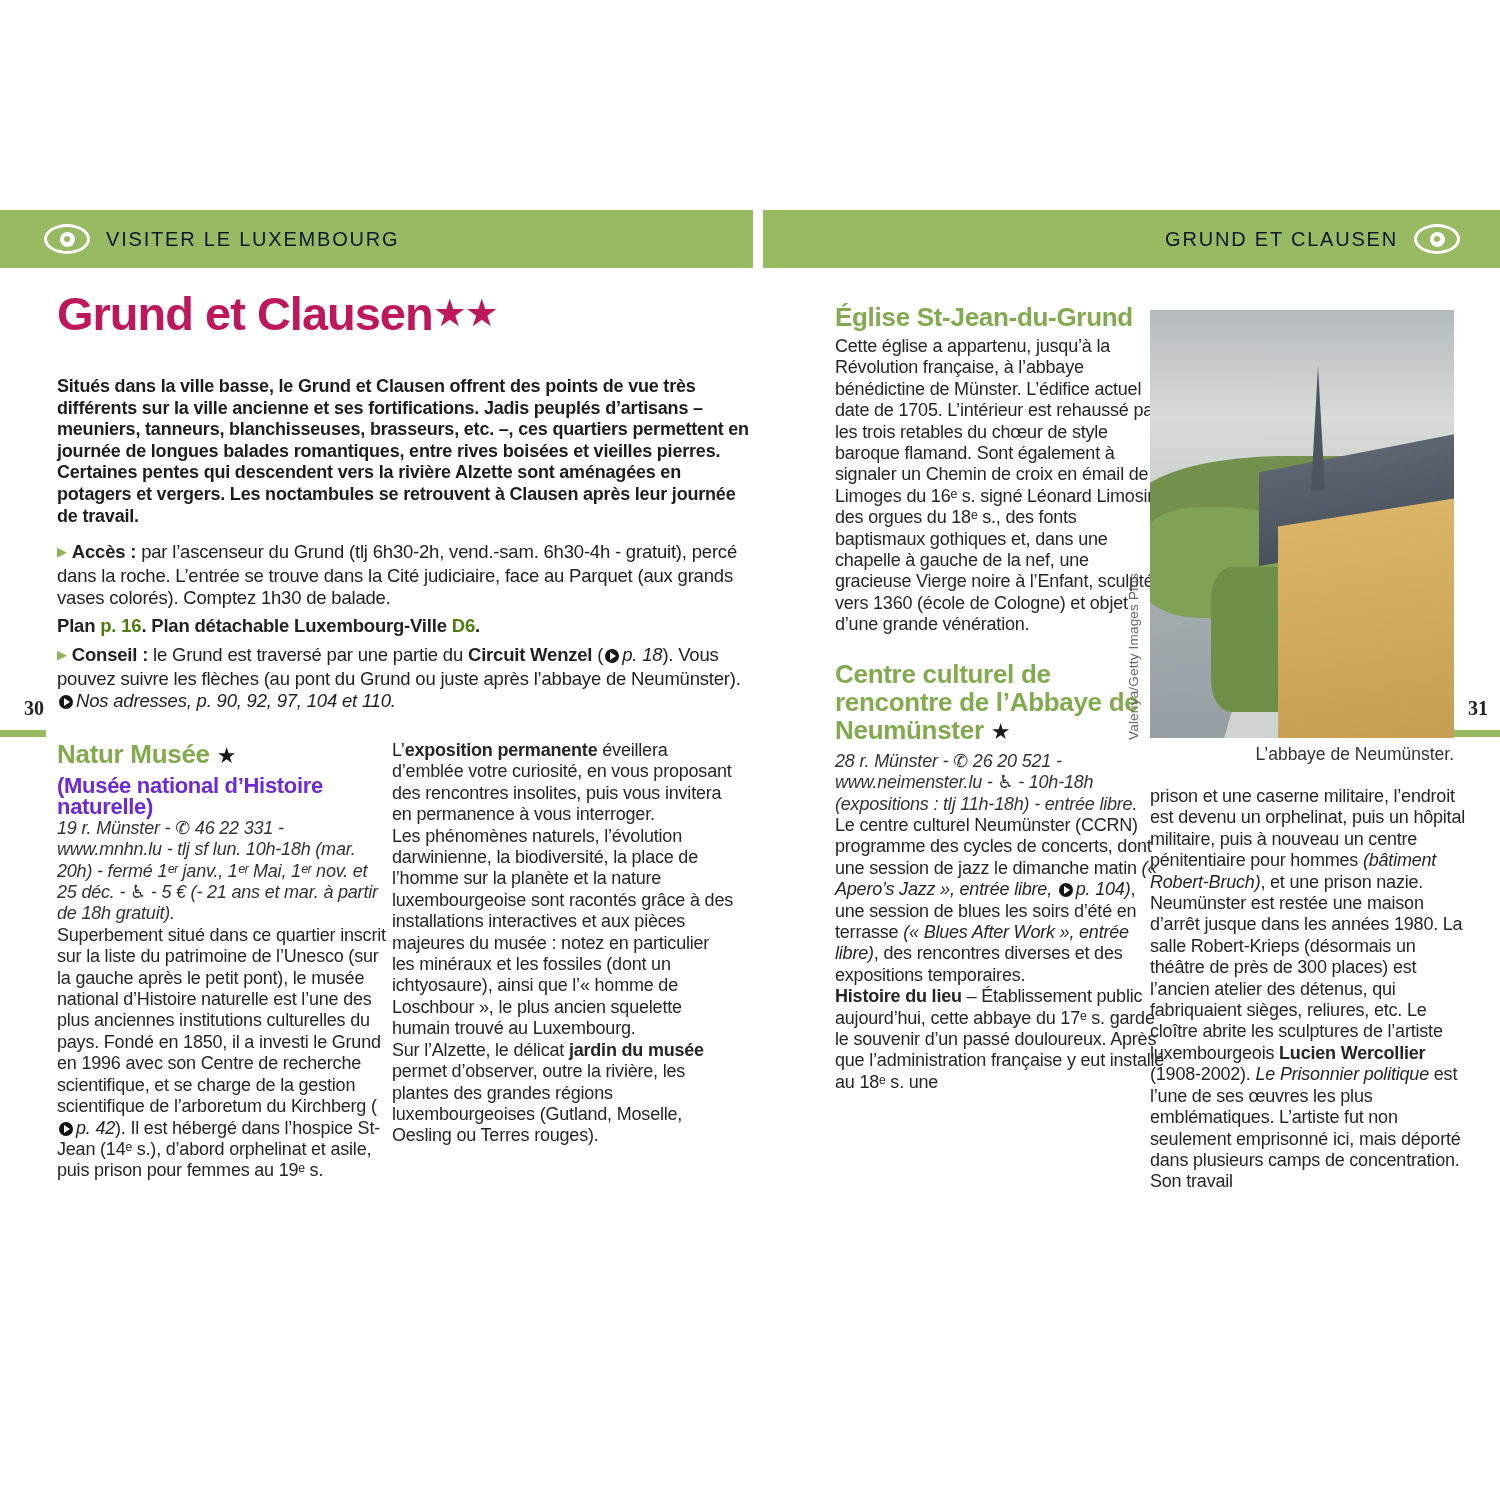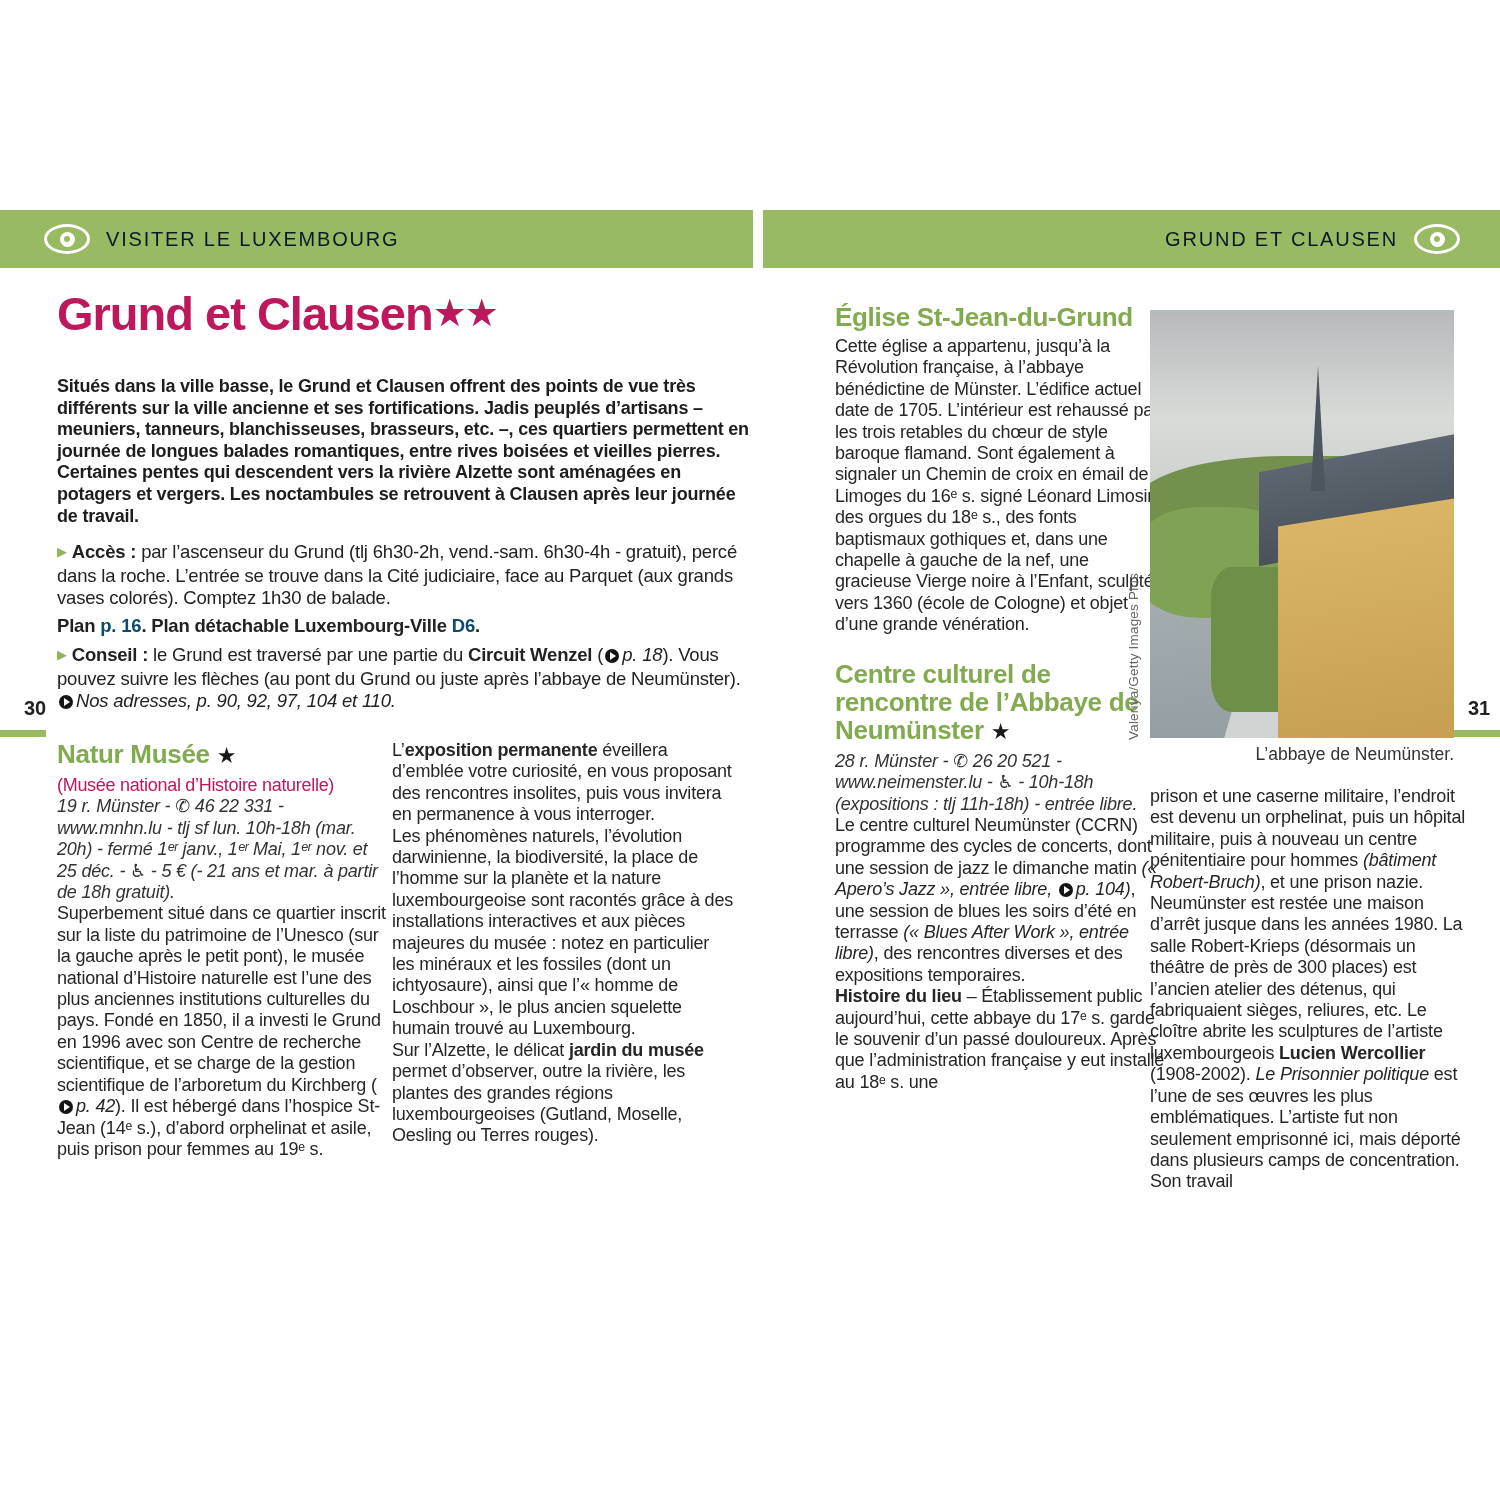--- a/index.html
+++ b/index.html
@@ -26,44 +26,44 @@
          line-height:21.6px;letter-spacing:-0.2px;color:#1d1d1d;}
 
   
   .infoblock{position:absolute;left:57px;top:541px;width:700px;font-size:18.5px;line-height:21.8px;
              letter-spacing:-0.2px;color:#222;}
   .infoblock p{margin:0;}
   .infoblock .mt{margin-top:7px;}
   .tri{display:inline-block;color:#8fb45a;font-size:13px;margin-right:5px;transform:translateY(-2px);}
   .b{font-weight:700;}
   .i{font-style:italic;}
-  .red{color:#0c4a6e;font-weight:700;}
+  .red{color:#4d7c0f;font-weight:700;}
   .see{display:inline-block;width:14px;height:14px;background:#141414;border-radius:50%;
        position:relative;vertical-align:-2px;margin:0 3px 0 2px;}
   .see::after{content:"";position:absolute;left:5px;top:3px;
               border-left:6px solid #fff;border-top:4px solid transparent;border-bottom:4px solid transparent;}
 
   
-  .pnum{position:absolute;font-size:20px;font-weight:700;color:#222;}
+  .pnum{position:absolute;font-size:20px;font-weight:700;color:#222;font-family:Liberation Serif, serif;}
   .pnum-left{left:24px;top:697px;}
   .pnum-right{left:1468px;top:697px;}
   .pbar{position:absolute;top:730px;height:7px;background:#97ba62;}
   .pbar-left{left:0;width:130px;width:46px;}
   .pbar-right{left:1454px;width:46px;}
 
   
   .col{position:absolute;font-size:18px;line-height:21.4px;letter-spacing:-0.2px;color:#262626;}
   .col p{margin:0;}
   .col-l1{left:57px;top:740px;width:332px;}
   .col-l2{left:392px;top:740px;width:342px;}
   .col-r1{left:815px;top:303px;width:332px;margin-left:20px;}
   .col-r2{left:1150px;top:786px;width:322px;}
   .h-green{font-size:26px;line-height:28px;font-weight:700;color:#82aa4e;letter-spacing:-0.3px;margin:0 0 5px;}
   .h-green .star{color:#1a1a1a;font-size:22px;}
-  .sub-green{font-size:18px;font-weight:400;color:#be185d;letter-spacing:-0.3px;margin:0 0 2px;}
+  .sub-green{font-size:22px;font-weight:700;color:#6d28d9;letter-spacing:-0.3px;margin:0 0 2px;}
   .info{font-style:italic;color:#333;}
   .sec2{margin-top:24px;}
 
   
   .photo{position:absolute;left:1150px;top:310px;width:304px;height:428px;overflow:hidden;background:#cfd3d1;}
   .ph-sky{position:absolute;left:0;top:0;width:100%;height:42%;background:linear-gradient(#b4babb,#d8dbd8 60%,#cdd2cd);}
   .ph-hills{position:absolute;left:-5%;top:34%;width:110%;height:16%;background:#74904d;border-radius:45% 35% 0 0/70% 50% 0 0;}
   .ph-trees{position:absolute;left:-4%;top:46%;width:58%;height:26%;background:#7fa254;border-radius:35% 50% 45% 35%;}
   .ph-river{position:absolute;left:-14%;top:56%;width:44%;height:56%;background:linear-gradient(160deg,#aab2b4,#8e999e);transform:rotate(16deg);}
   .ph-garden{position:absolute;left:20%;top:60%;width:30%;height:34%;background:#6d8f48;border-radius:22%;}

